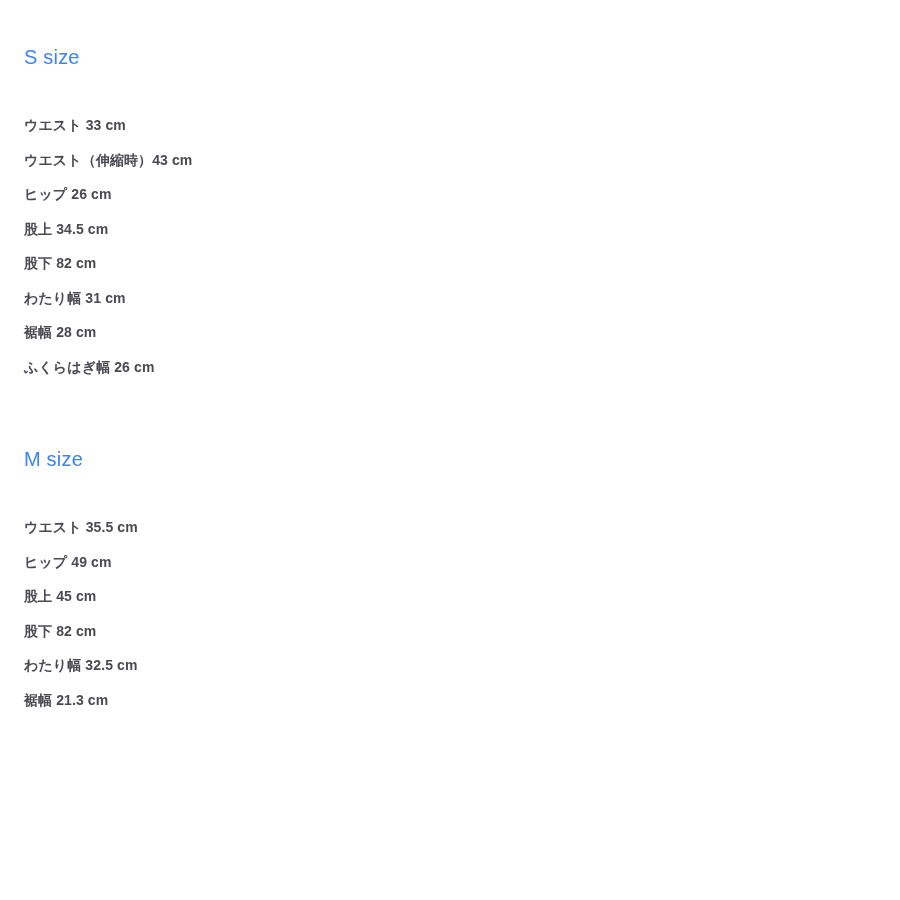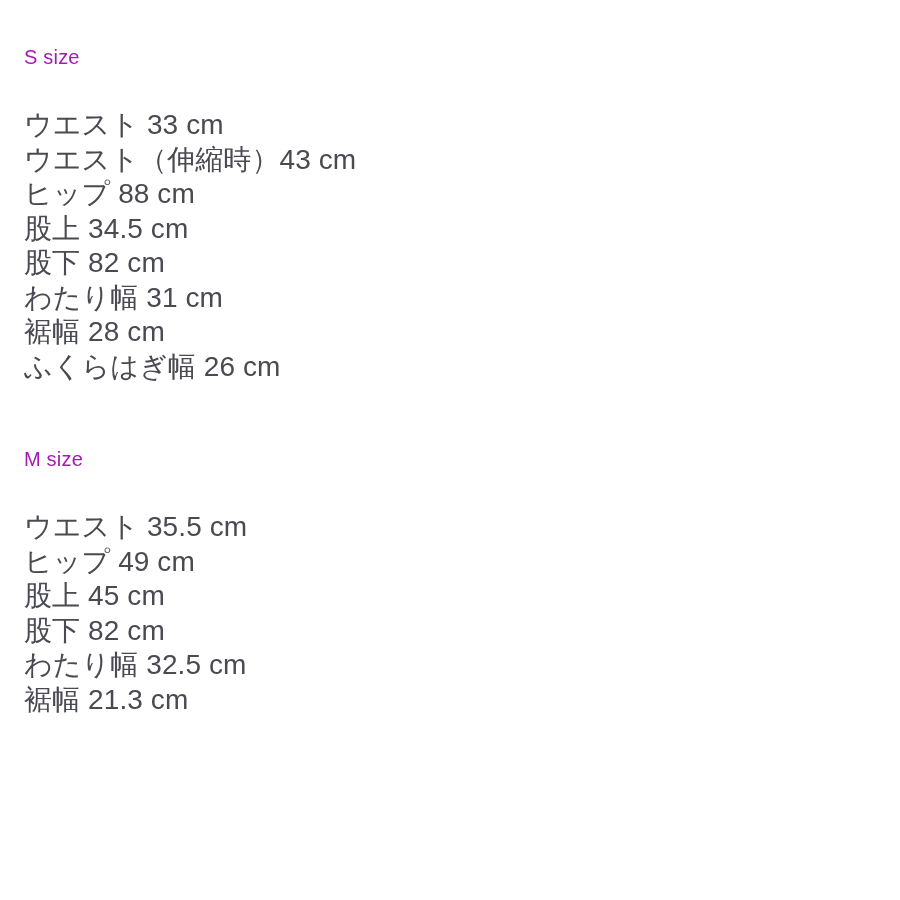--- a/index.html
+++ b/index.html
@@ -23,50 +23,50 @@
   }
   .size-block {
     margin: 0;
   }
   .block-gap {
     height: 62px;
   }
   .size-heading {
     font-size: 20px;
     line-height: 26px;
-    color: #a21caf;
+    color: #3b82f6;
     letter-spacing: 0.2px;
     margin: 0 0 38px 0;
     font-weight: 400;
   }
   .measure-list {
     list-style: none;
     margin: 0;
     padding: 0;
   }
   .measure-item {
-    font-size: 28px;
+    font-size: 14px;
     line-height: 34.5px;
     color: #4a4a52;
     letter-spacing: 0.1px;
     white-space: nowrap;
-    font-weight: 400;
+    font-weight: 700;
   }
 </style>
 </head>
 <body>
 
 <div class="page">
 
   <section class="size-block">
     <h2 class="size-heading">S size</h2>
     <ul class="measure-list">
       <li class="measure-item">ウエスト 33 cm</li>
       <li class="measure-item">ウエスト（伸縮時）43 cm</li>
-      <li class="measure-item">ヒップ 88 cm</li>
+      <li class="measure-item">ヒップ 26 cm</li>
       <li class="measure-item">股上 34.5 cm</li>
       <li class="measure-item">股下 82 cm</li>
       <li class="measure-item">わたり幅 31 cm</li>
       <li class="measure-item">裾幅 28 cm</li>
       <li class="measure-item">ふくらはぎ幅 26 cm</li>
     </ul>
   </section>
 
   <div class="block-gap"></div>
 

